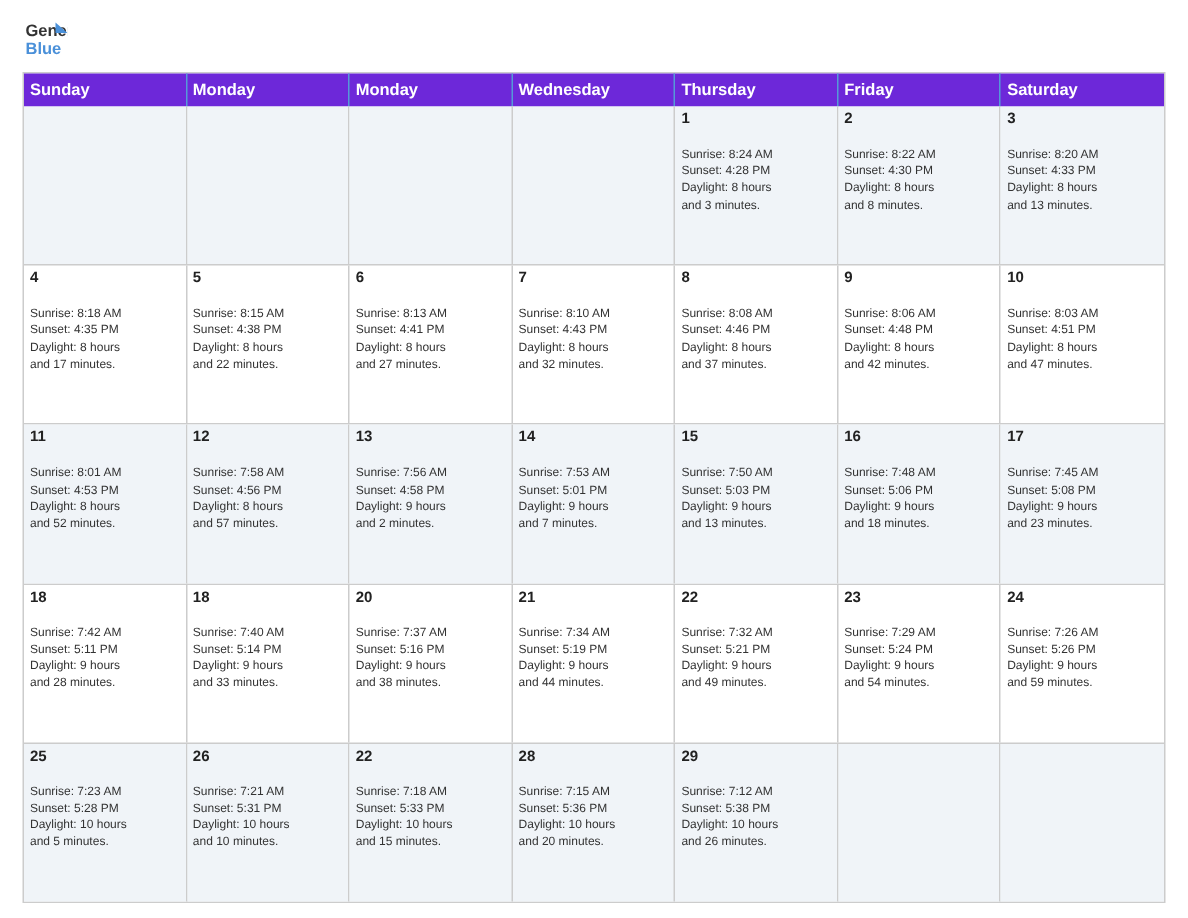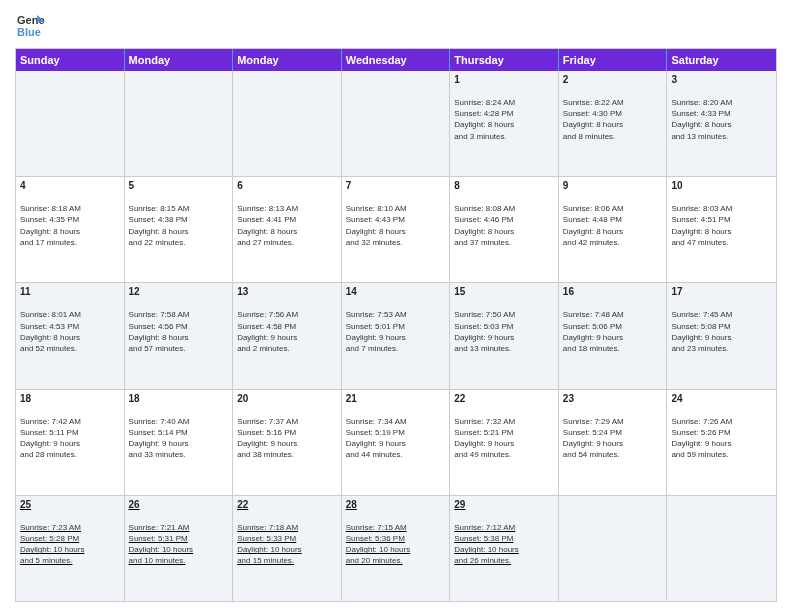--- a/index.html
+++ b/index.html
@@ -68,21 +68,21 @@
       flex: 1;
       display: flex;
       flex-direction: column;
     }
     .cal-row {
       display: grid;
       grid-template-columns: repeat(7, 1fr);
       flex: 1;
       border-bottom: 1px solid #ccc;
     }
-    .cal-row:last-child { border-bottom: none; text-decoration: underline; }
+    .cal-row:last-child { border-bottom: none; }
     .cal-cell {
       border-right: 1px solid #ccc;
       padding: 3px 4px;
       font-size: 8.5px;
       color: #333;
       vertical-align: top;
       min-height: 0;
     }
     .cal-cell:last-child { border-right: none; }
     .cal-cell.empty { background: #f9f9f9; }

